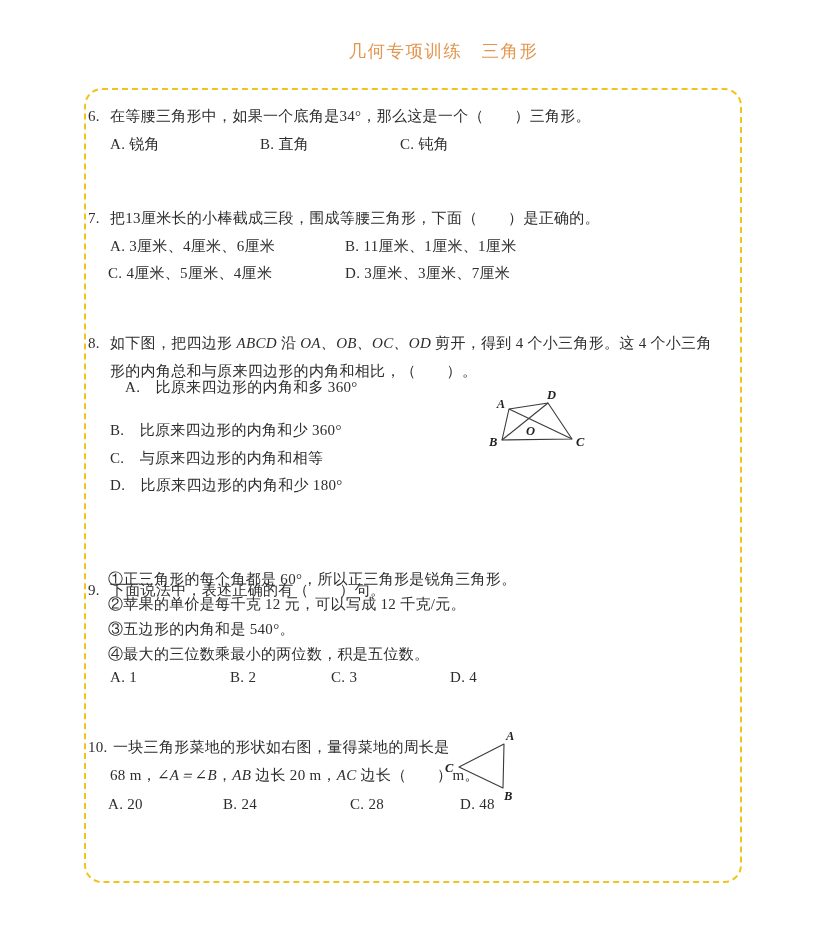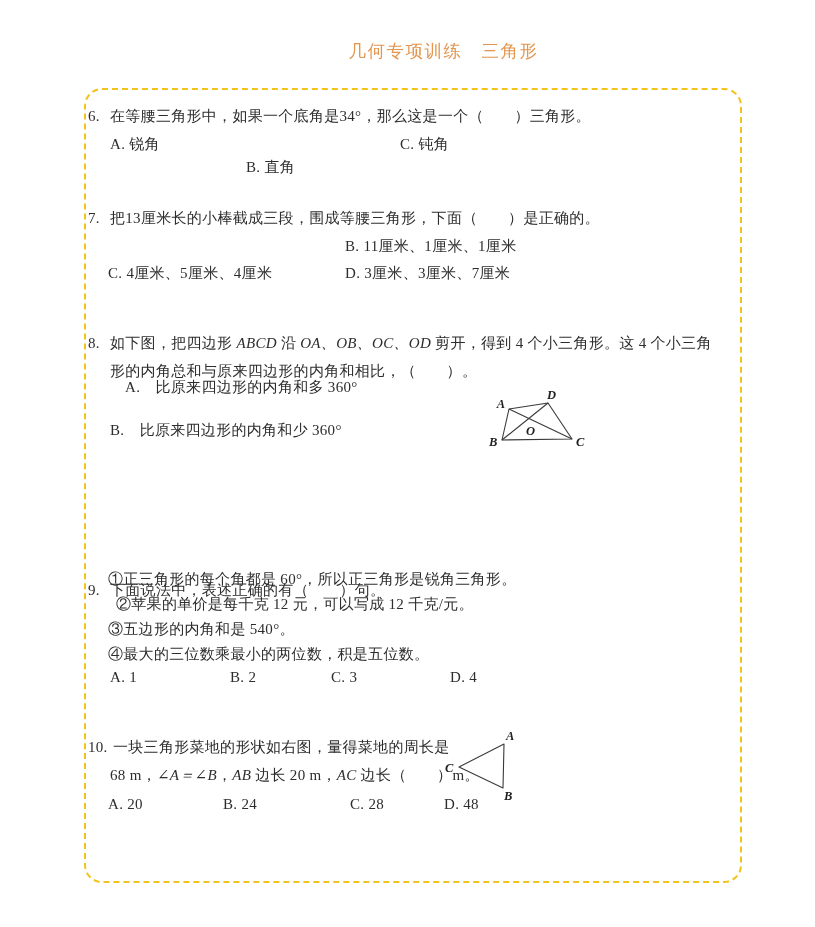--- a/index.html
+++ b/index.html
@@ -47,70 +47,73 @@
 <div class="page">
 
   <div class="title">几何专项训练　三角形</div>
 
   <div class="frame"></div>
 
   <div class="abs" style="left:88px;top:107px;">
     <span class="qn">6.</span><span>在等腰三角形中，如果一个底角是34°，那么这是一个（　　）三角形。</span>
   </div>
   <span class="abs" style="left:110px;top:135px;">A. 锐角</span>
-  <span class="abs" style="left:246px;top:135px;margin-top:23px;">B. 直角</span>
+  <span class="abs" style="left:260px;top:135px;">B. 直角</span>
   <span class="abs" style="left:400px;top:135px;">C. 钝角</span>
 
   <div class="abs" style="left:88px;top:209px;">
     <span class="qn">7.</span><span>把13厘米长的小棒截成三段，围成等腰三角形，下面（　　）是正确的。</span>
   </div>
+  <span class="abs" style="left:110px;top:237px;">A. 3厘米、4厘米、6厘米</span>
   <span class="abs" style="left:345px;top:237px;">B. 11厘米、1厘米、1厘米</span>
   <span class="abs" style="left:108px;top:264px;">C. 4厘米、5厘米、4厘米</span>
   <span class="abs" style="left:345px;top:264px;text-align:center;">D. 3厘米、3厘米、7厘米</span>
 
   <div class="abs" style="left:88px;top:334px;">
     <span class="qn">8.</span><span>如下图，把四边形 </span><span class="it">ABCD</span><span> 沿 </span><span class="it">OA、OB、OC、OD</span><span> 剪开，得到 4 个小三角形。这 4 个小三角</span>
   </div>
   <div class="abs" style="left:110px;top:362px;">形的内角总和与原来四边形的内角和相比，（　　）。</div>
   <span class="abs" style="left:110px;top:378px;margin-left:15px;">A.　比原来四边形的内角和多 360°</span>
   <span class="abs" style="left:110px;top:421px;">B.　比原来四边形的内角和少 360°</span>
+  <span class="abs" style="left:110px;top:449px;">C.　与原来四边形的内角和相等</span>
+  <span class="abs" style="left:110px;top:476px;">D.　比原来四边形的内角和少 180°</span>
 
   <svg class="fig" style="left:472px;top:386px;" width="120" height="64" viewBox="0 0 120 64">
     <polygon points="37,23 76,17 100,53 30,54"></polygon>
     <line x1="37" y1="23" x2="100" y2="53"></line>
     <line x1="30" y1="54" x2="76" y2="17"></line>
     <text x="33" y="22" text-anchor="end">A</text>
     <text x="75" y="13">D</text>
     <text x="17" y="60">B</text>
     <text x="104" y="60">C</text>
     <text x="54" y="49">O</text>
   </svg>
 
   <div class="abs" style="left:88px;top:545px;margin-top:36px;">
     <span class="qn">9.</span><span>下面说法中，表述正确的有（　　）句。</span>
   </div>
   <div class="abs" style="left:108px;top:570px;">①正三角形的每个角都是 60°，所以正三角形是锐角三角形。</div>
-  <div class="abs" style="left:116px;top:595px;">②苹果的单价是每千克 12 元，可以写成 12 千克/元。</div>
+  <div class="abs" style="left:108px;top:595px;">②苹果的单价是每千克 12 元，可以写成 12 千克/元。</div>
   <div class="abs" style="left:108px;top:620px;">③五边形的内角和是 540°。</div>
   <div class="abs" style="left:108px;top:645px;">④最大的三位数乘最小的两位数，积是五位数。</div>
   <span class="abs" style="left:110px;top:668px;">A. 1</span>
   <span class="abs" style="left:230px;top:668px;">B. 2</span>
   <span class="abs" style="left:331px;top:668px;">C. 3</span>
   <span class="abs" style="left:450px;top:668px;">D. 4</span>
 
   <div class="abs" style="left:88px;top:738px;">
     <span class="qn-wide">10.</span><span>一块三角形菜地的形状如右图，量得菜地的周长是</span>
   </div>
   <div class="abs" style="left:110px;top:766px;">
     <span>68 m，</span><span class="it">∠A＝∠B</span><span>，</span><span class="it">AB</span><span> 边长 20 m，</span><span class="it">AC</span><span> 边长（　　）m。</span>
   </div>
   <span class="abs" style="left:108px;top:795px;">A. 20</span>
   <span class="abs" style="left:223px;top:795px;">B. 24</span>
   <span class="abs" style="left:338px;top:795px;margin-left:12px;">C. 28</span>
-  <span class="abs" style="left:444px;top:795px;">D. 48</span>
+  <span class="abs" style="left:460px;top:795px;">D. 48</span>
 
   <svg class="fig" style="left:443px;top:724px;" width="82" height="80" viewBox="0 0 82 80">
     <polygon points="61,20 16,43 60,64"></polygon>
     <text x="63" y="16">A</text>
     <text x="2" y="48">C</text>
     <text x="61" y="76">B</text>
   </svg>
 
 </div>
 

